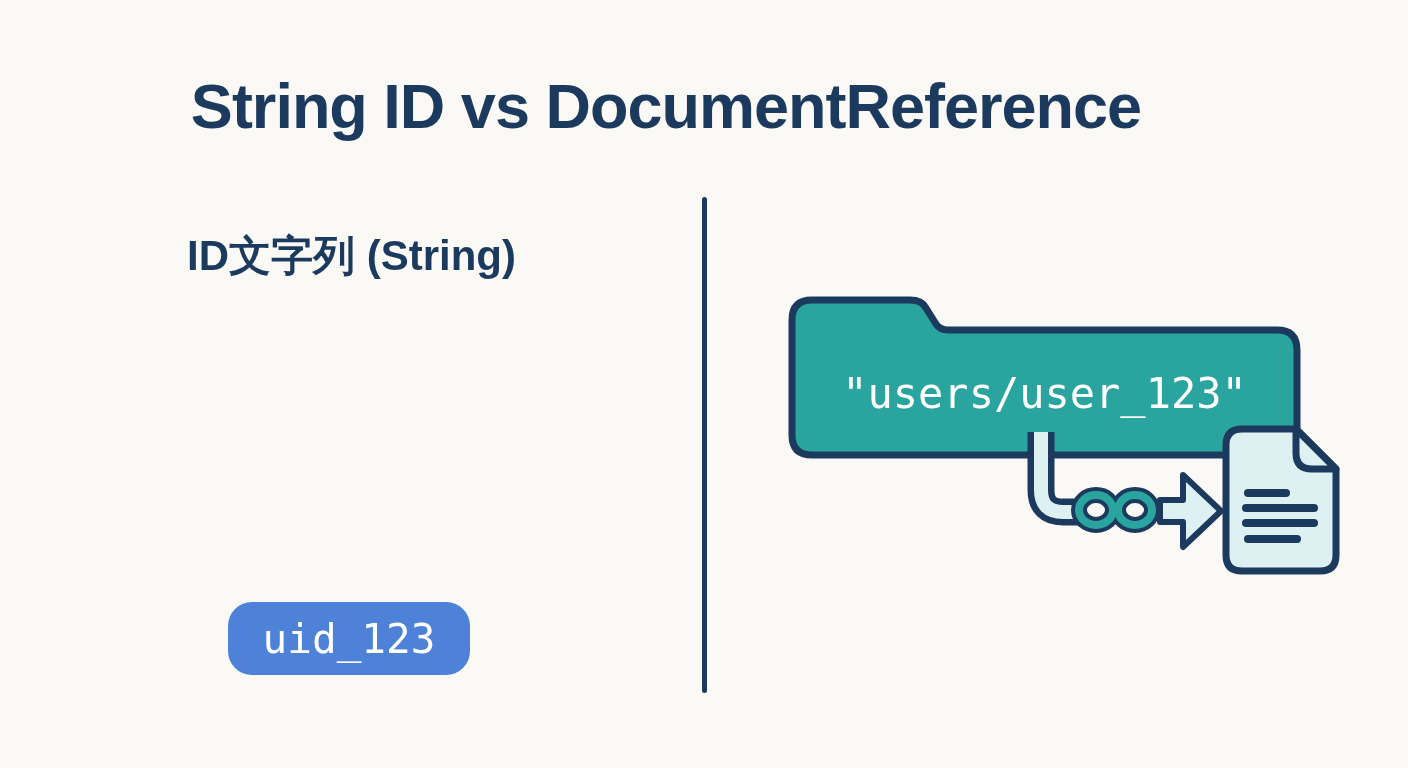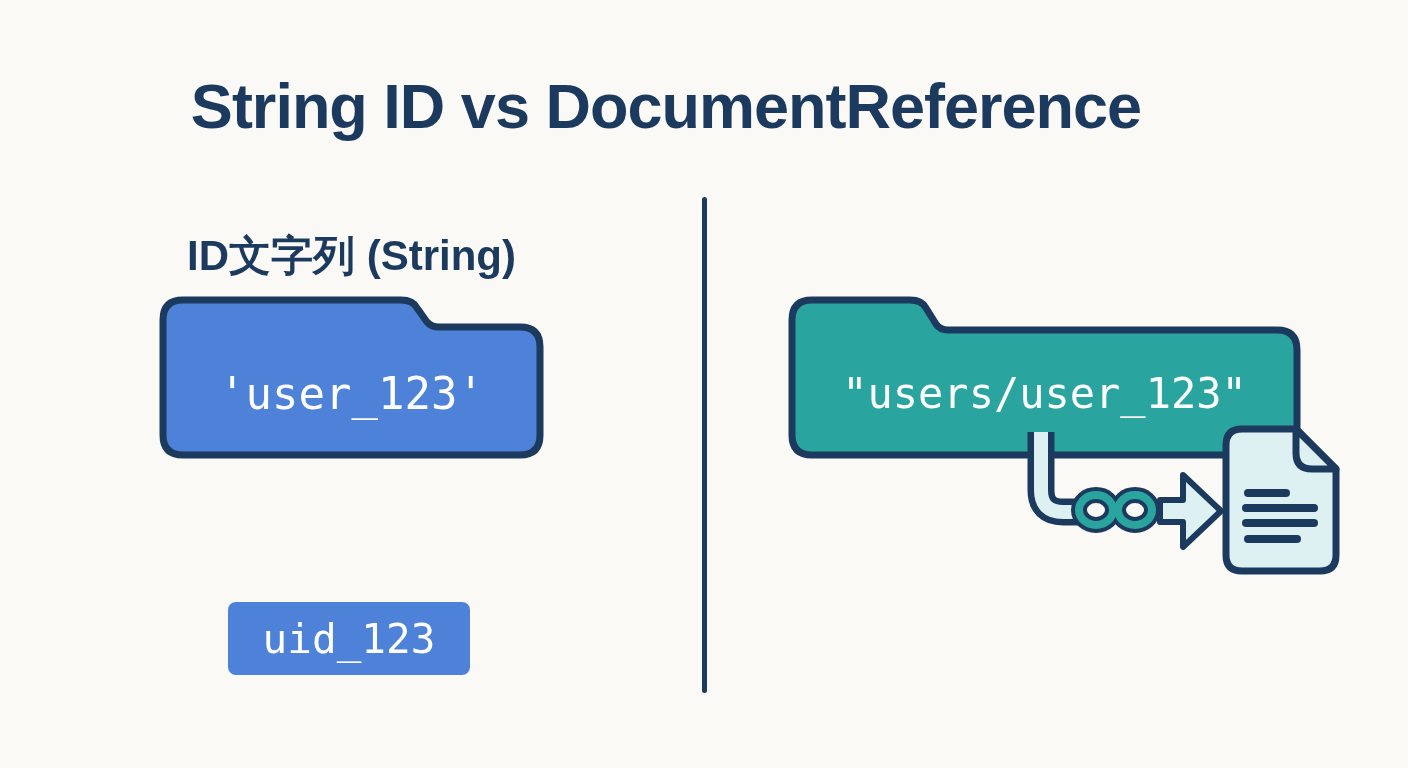--- a/index.html
+++ b/index.html
@@ -55,21 +55,21 @@
     font-family: "DejaVu Sans Mono", monospace;
     color: var(--text_white, #ffffff);
   }
   .folder-label.left  { font-size: 44px; }
   .folder-label.right { font-size: 42px; }
 
   .badge {
     position: absolute;
     top: 602px;
     height: 73px;
-    border-radius: 8px;
+    border-radius: 24px;
     display: flex;
     align-items: center;
     justify-content: center;
     font-family: "DejaVu Sans Mono", monospace;
     font-size: 41px;
     color: var(--text_white, #ffffff);
   }
   .badge.left  { left: 228px; width: 242px; background: var(--blue, #4d82d8); }
   .badge.right { left: 878px; width: 357px; background: var(--teal, #2aa49e); }
 
@@ -89,26 +89,20 @@
 <body>
 
 <div class="canvas">
 
   <div class="title">String ID vs DocumentReference</div>
 
   <div class="divider"></div>
 
   <div class="col-heading left">ID文字列 (String)</div>
 
-  <div class="folder-wrap left">
-    <svg class="folder-svg" viewBox="-5 -5 387 165">
-      <path class="folder-blue" d="M 20 0 L 238 0 Q 250 0 254 8 L 264 22 Q 268 27 276 27 L 357 27 Q 377 27 377 47 L 377 135 Q 377 155 357 155 L 20 155 Q 0 155 0 135 L 0 20 Q 0 0 20 0 Z"></path>
-    </svg>
-    <div class="folder-label left">'user_123'</div>
-  </div>
 
   <div class="badge left">
     <span>uid_123</span>
   </div>
 
 
   <div class="folder-wrap right">
     <svg class="folder-svg" viewBox="-5 -5 515 165">
       <path class="folder-teal" d="M 20 0 L 118 0 Q 130 0 134 8 L 144 24 Q 148 30 156 30 L 485 30 Q 505 30 505 50 L 505 135 Q 505 155 485 155 L 20 155 Q 0 155 0 135 L 0 20 Q 0 0 20 0 Z"></path>
     </svg>

